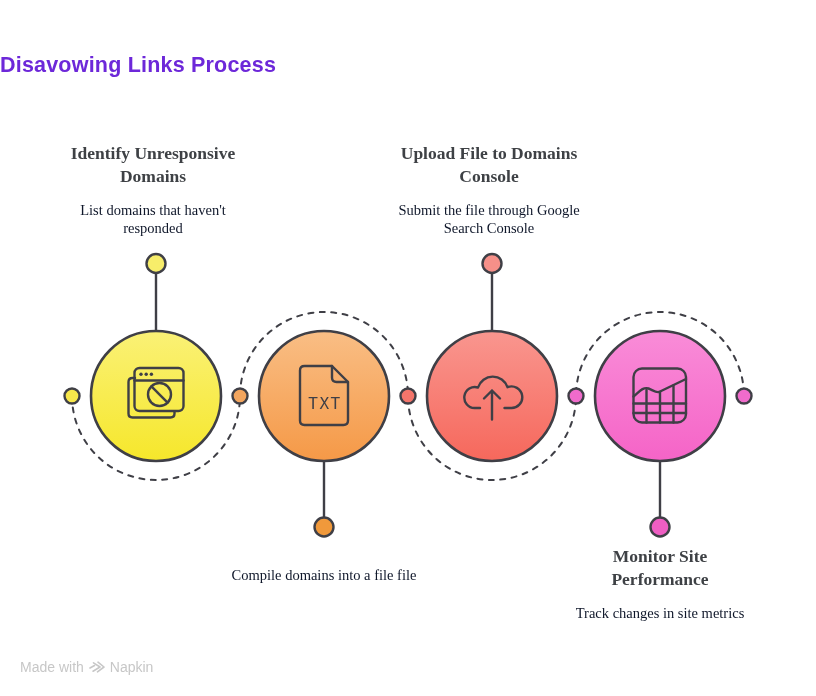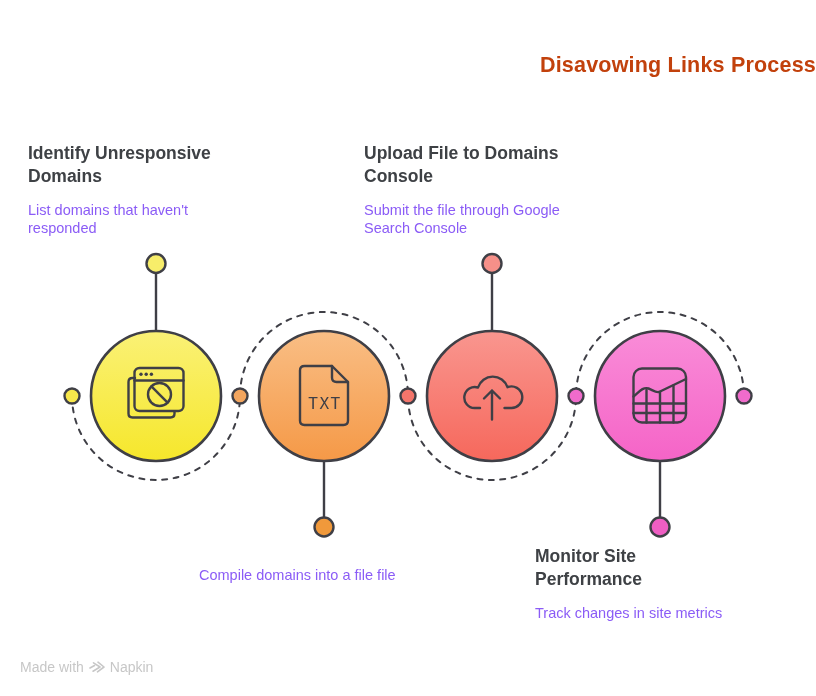--- a/index.html
+++ b/index.html
@@ -1,35 +1,35 @@
 <!DOCTYPE html>
 <html><head>
 <meta charset="utf-8">
 <style>
   html,body{margin:0;padding:0;background:#ffffff;}
   .canvas{
     position:relative;width:816px;height:696px;background:#ffffff;overflow:hidden;
     font-family:"Liberation Sans",sans-serif;
   }
   .page-title{
-    position:absolute;top:53px;left:0;width:100%;text-align:right;
-    font-size:21.5px;font-weight:700;color:#c2410c;letter-spacing:.2px;
+    position:absolute;top:53px;left:0;width:100%;text-align:left;
+    font-size:21.5px;font-weight:700;color:#6d28d9;letter-spacing:.2px;
   }
   svg.diagram{position:absolute;left:0;top:0;}
   .ln{fill:none;stroke:#3f3f46;stroke-width:2.4;stroke-linecap:round;stroke-linejoin:round;}
   .circle-outline{stroke:#3f3f46;stroke-width:2.6;}
   .dashed{fill:none;stroke:#3f3f46;stroke-width:2;stroke-dasharray:5 6.5;stroke-linecap:round;}
   .dot{stroke:#3f3f46;stroke-width:2.4;}
   .icon-text{fill:#3f3f46;font-family:"DejaVu Sans Mono",monospace;font-size:16px;letter-spacing:1.5px;}
-  .txtblock{position:absolute;width:250px;text-align:left;}
+  .txtblock{position:absolute;width:250px;text-align:center;font-family:Liberation Serif, serif;}
   .step-heading{
     font-size:17.5px;font-weight:700;color:#3e4145;line-height:23px;white-space:pre-line;
   }
   .step-desc{
-    margin-top:13px;font-size:14.5px;color:#8b5cf6;line-height:18px;white-space:pre-line;
+    margin-top:13px;font-size:14.5px;color:#0f172a;line-height:18px;white-space:pre-line;
   }
   .watermark{
     position:absolute;left:20px;top:659px;display:flex;align-items:center;gap:5px;
     color:#c7c7c7;font-size:14px;
   }
   .wm-logo{display:inline-block;}
 </style>
 </head>
 <body>
 

